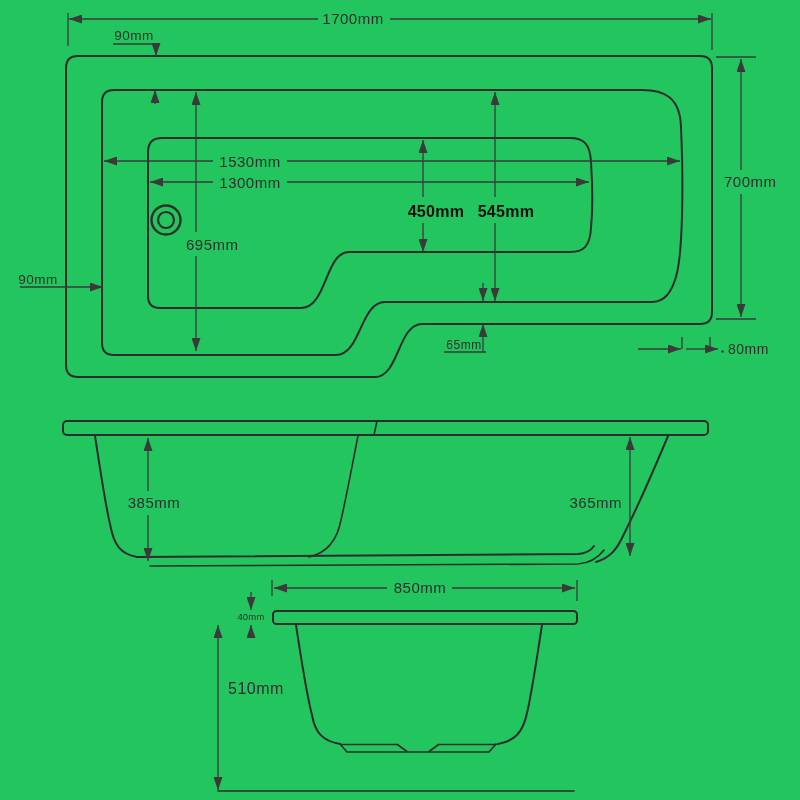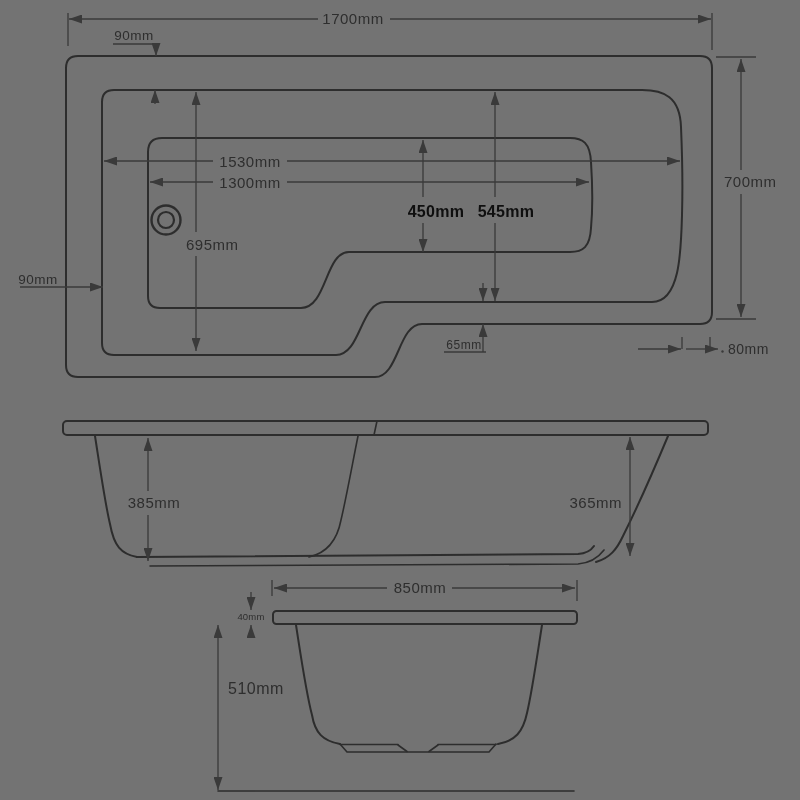--- a/index.html
+++ b/index.html
@@ -1,16 +1,16 @@
 <!DOCTYPE html>
 <html><head>
 <meta charset="utf-8">
 <style>
   html,body{margin:0;padding:0;background:#ffffff;}
-  .stage{position:relative;width:800px;height:800px;background:#737373;overflow:hidden;}
+  .stage{position:relative;width:800px;height:800px;background:#22c55e;overflow:hidden;}
   svg{display:block}
   
   .o{fill:none;stroke:#2d2d2d;stroke-width:2;stroke-linecap:round;stroke-linejoin:round}
   .o15{fill:none;stroke:#2d2d2d;stroke-width:1.6;stroke-linecap:round;stroke-linejoin:round}
   
   .d{fill:none;stroke:#3a3a3a;stroke-width:1.3;stroke-linecap:butt}
   
   .t{font-family:"Liberation Sans","DejaVu Sans",sans-serif;fill:#2e2e2e;letter-spacing:0.5px;font-size:15px}
   .tc{text-anchor:middle}
   .tl{text-anchor:start}

